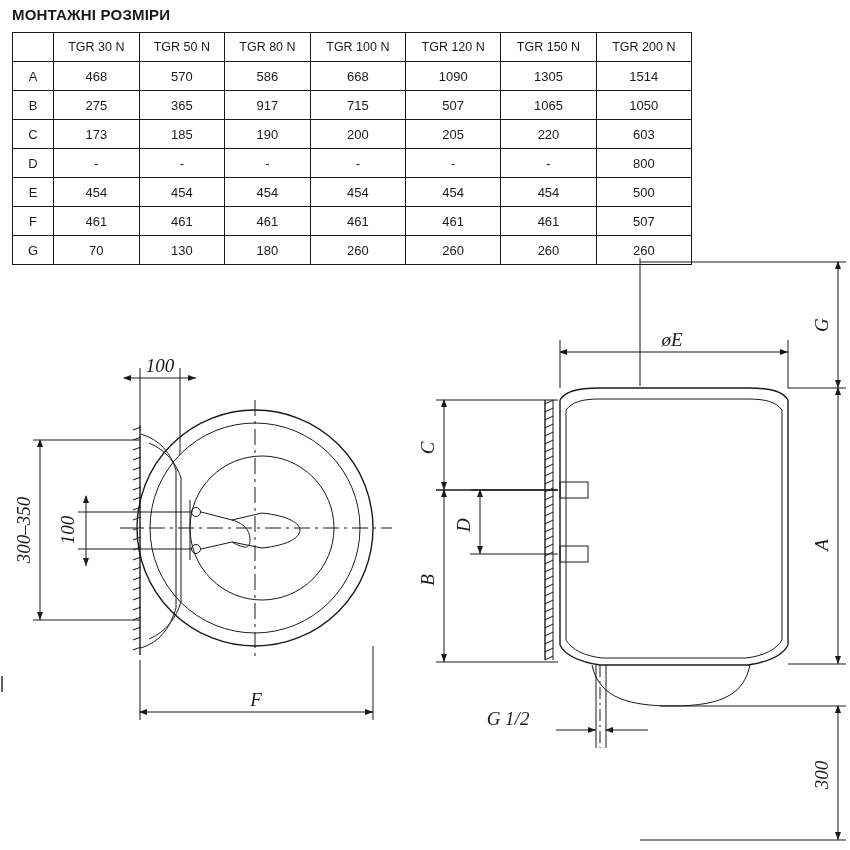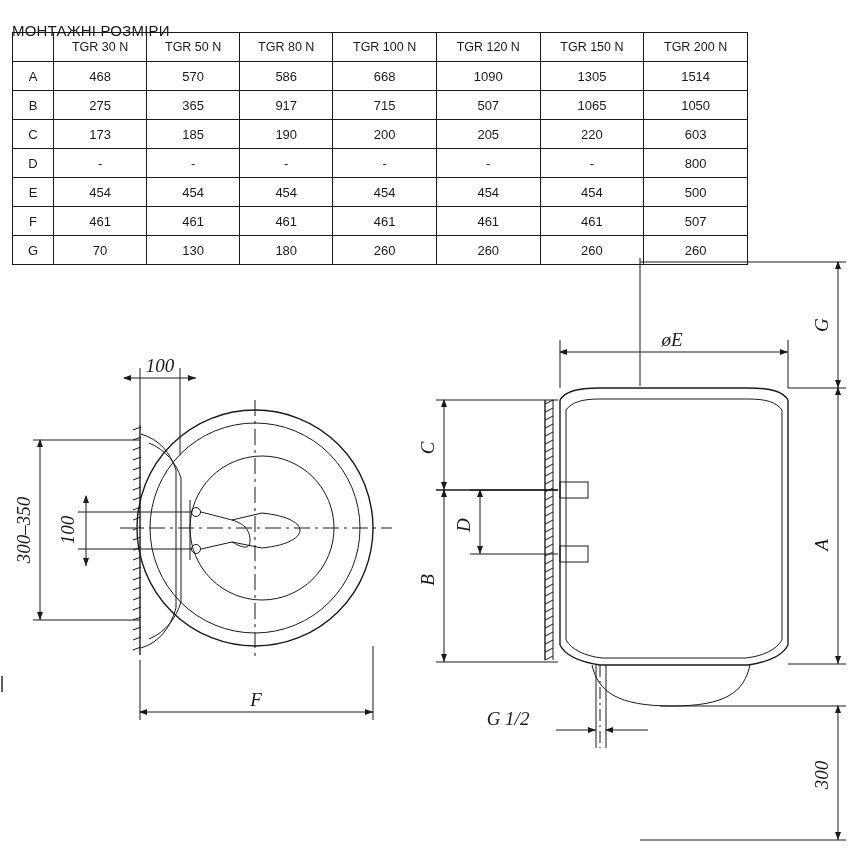--- a/index.html
+++ b/index.html
@@ -1,18 +1,18 @@
 <!DOCTYPE html>
 <html><head>
 <meta charset="utf-8">
 <style>
   html,body{margin:0;padding:0;background:#ffffff;}
   body{width:850px;height:850px;position:relative;font-family:"Liberation Sans",sans-serif;color:#1a1a1a;overflow:hidden;}
-  .title{position:absolute;left:12px;top:22px;font-size:15px;font-weight:normal;letter-spacing:.2px;}
-  table.dims{position:absolute;left:12px;top:32px;border-collapse:collapse;width:736px;font-size:13px;}
+  .title{position:absolute;left:12px;top:6px;font-size:15px;font-weight:bold;letter-spacing:.2px;}
+  table.dims{position:absolute;left:12px;top:32px;border-collapse:collapse;width:680px;font-size:13px;}
   table.dims td,table.dims th{border:1px solid #1a1a1a;text-align:center;padding:4px 2px;font-weight:normal;height:20px;}
   table.dims th{font-size:12.5px;}
   table.dims td.rowlab{width:36px;}
   .svgwrap{position:absolute;left:0;top:0;width:850px;height:850px;}
   svg{display:block;}
   .ln{stroke:#1a1a1a;fill:none;}
   .thin{stroke-width:1;}
   .med{stroke-width:1.4;}
   .lbl{font-family:"Liberation Serif",serif;font-style:italic;font-size:19px;fill:#1a1a1a;}
 </style>

